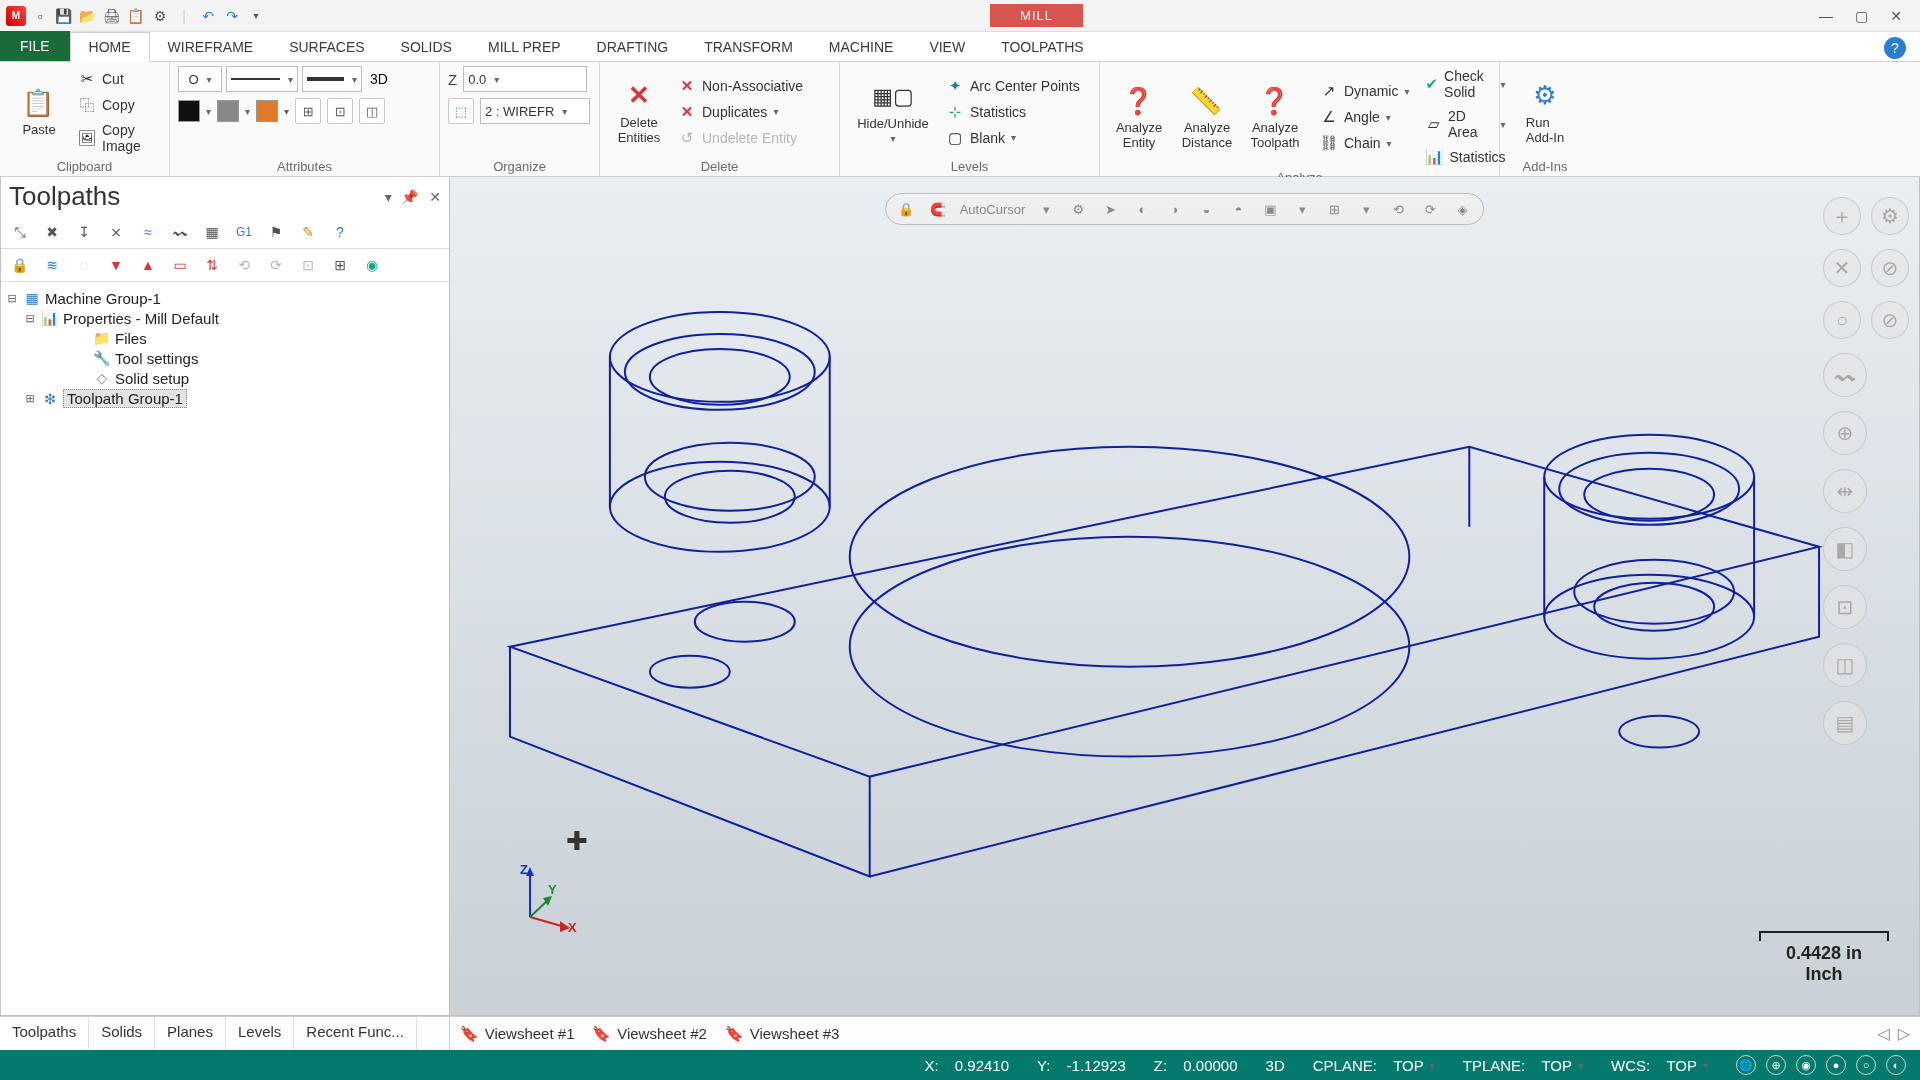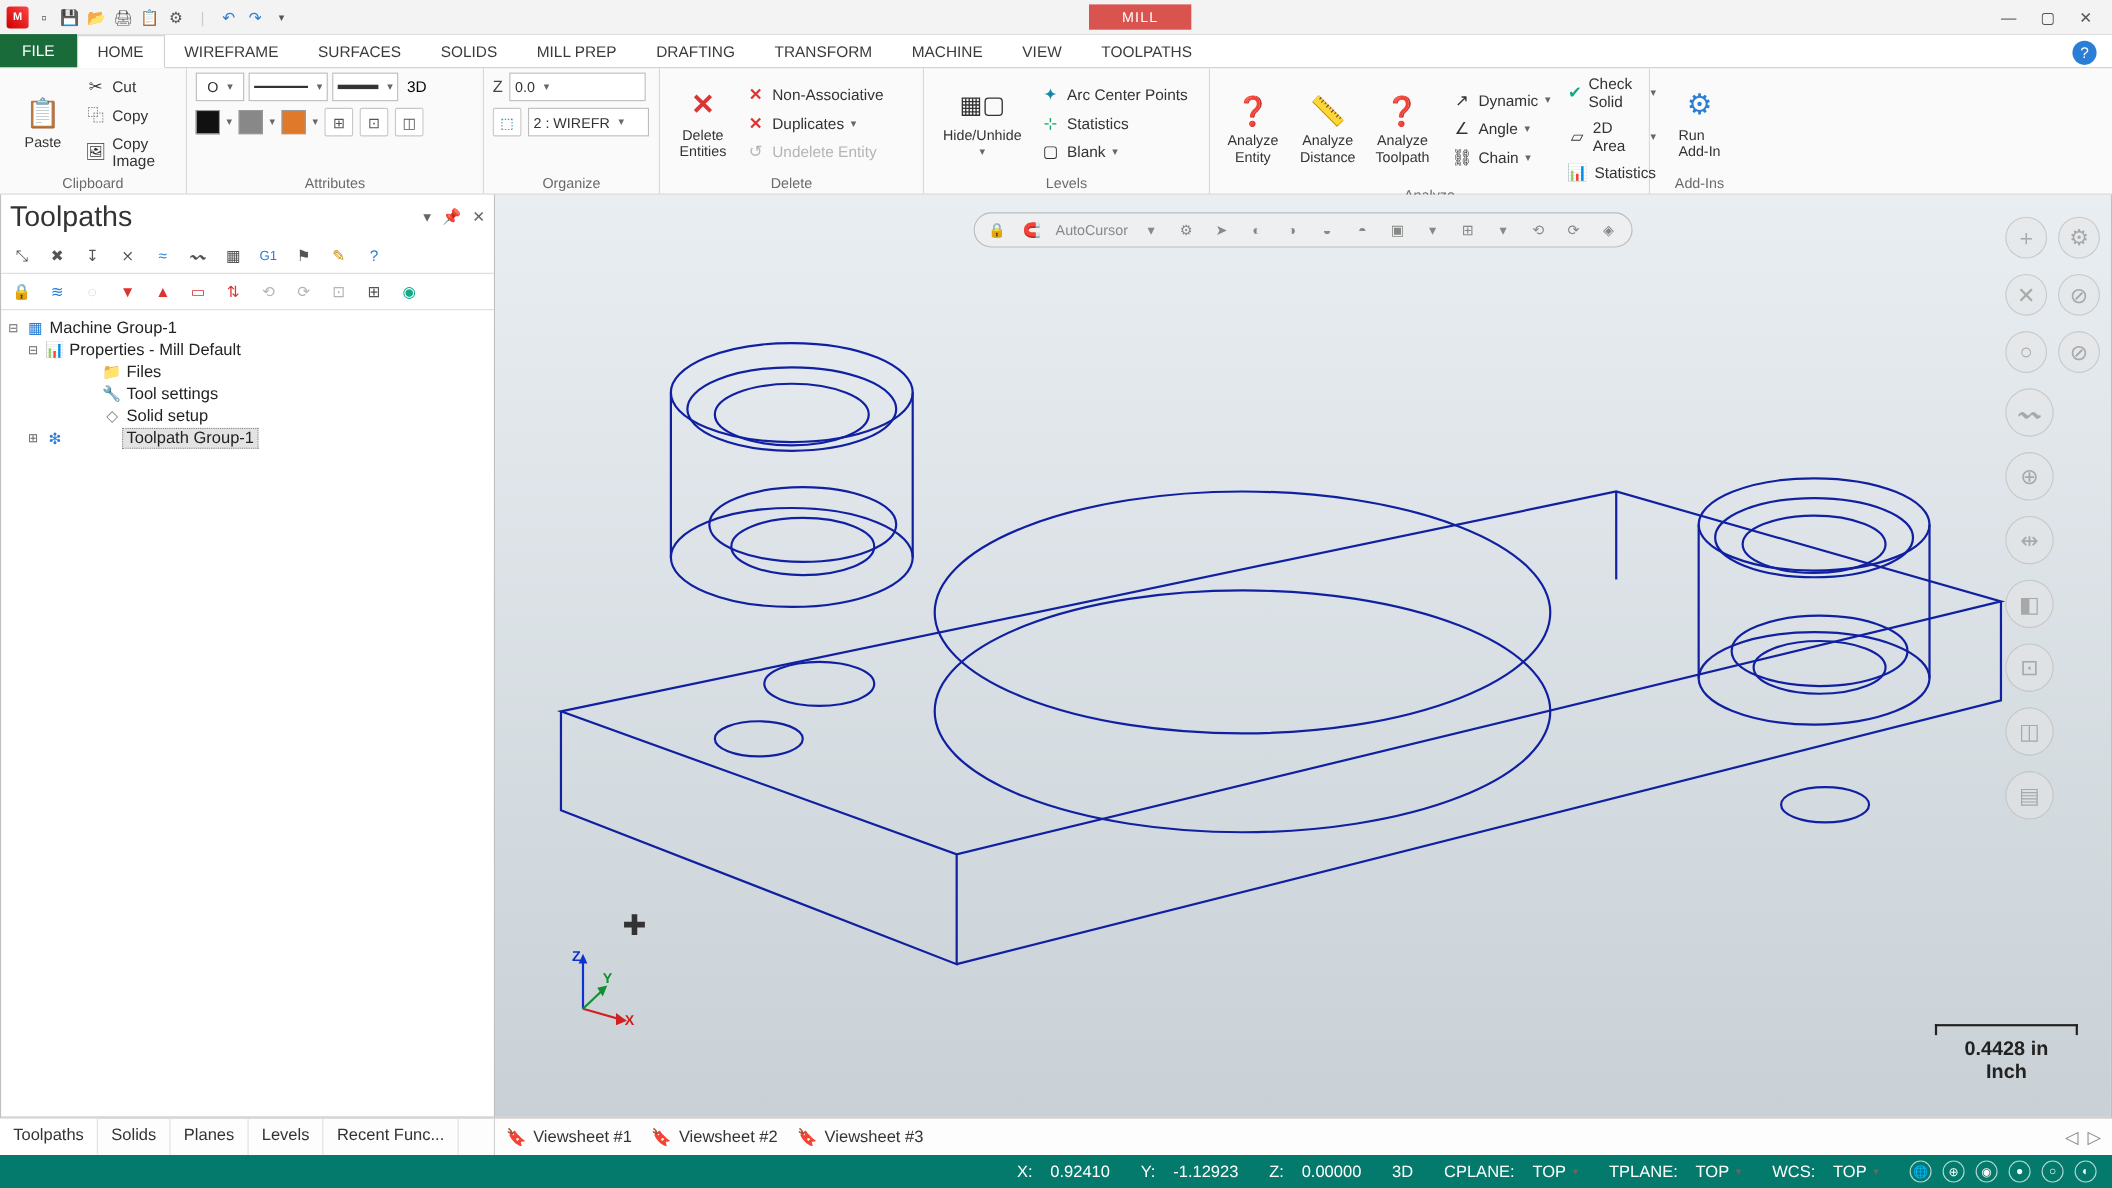--- a/index.html
+++ b/index.html
@@ -43,21 +43,21 @@
 .panel { width: 450px; border: 1px solid #bfbfbf; border-top:none; background: #fff; display: flex; flex-direction: column; }
 .panel-head { display:flex; align-items:center; justify-content:space-between; padding: 4px 8px; font-size: 26px; color:#333; }
 .panel-head .pcontrols { display:flex; gap:10px; font-size:14px; color:#666; }
 .panel-head .pcontrols span{cursor:pointer;}
 .panel-toolbar { display:flex; gap:6px; padding: 4px 6px; border-bottom:1px solid #ddd; flex-wrap:wrap;}
 .panel-toolbar .tb { width:26px;height:24px;display:flex;align-items:center;justify-content:center;font-size:14px;color:#555;cursor:pointer;}
 .tree { flex:1; font-size: 15px; padding: 6px 4px; color:#222; overflow:auto;}
 .tree-node { display:flex; align-items:center; gap:4px; padding: 1px 0; white-space:nowrap;}
 .tree-exp { width:14px; text-align:center; cursor:pointer; color:#666; font-size:11px;}
 .tree-icon { width:18px; height:18px; display:flex; align-items:center;justify-content:center; font-size:14px;}
-.tree-sel { background:#e3e3e3; border:1px dotted #888; padding:0 3px;margin-left:48px;}
+.tree-sel { background:#e3e3e3; border:1px dotted #888; padding:0 3px;}
 .indent1{padding-left:18px;} .indent3{padding-left:88px;}
 
 .viewport { flex:1; position:relative; background: linear-gradient(#e9eef2,#c9d1d6); border:1px solid #bfbfbf; border-left:none; border-top:none; overflow:hidden;}
 .viewport svg.wire { position:absolute; inset:0; }
 .autocursor { position:absolute; top:16px; left:50%; transform:translateX(-50%); background:rgba(240,240,240,0.7); border:1px solid #bbb; border-radius:20px; padding:4px 10px; display:flex; align-items:center; gap:10px; font-size:13px; color:#888;}
 .autocursor .ac-item{width:22px;height:22px;display:flex;align-items:center;justify-content:center;cursor:pointer;}
 .quick-icons { position:absolute; right:10px; top:20px; display:flex; flex-direction:column; gap:14px;}
 .qi{width:44px;height:44px;border-radius:50%;background:rgba(230,230,230,0.5);border:1px solid rgba(180,180,180,0.6);display:flex;align-items:center;justify-content:center;color:#a8a8a8;font-size:20px;cursor:pointer;}
 .qi.small{width:38px;height:38px;}
 .gnomon { position:absolute; left:60px; bottom:80px; font-size:12px;}

